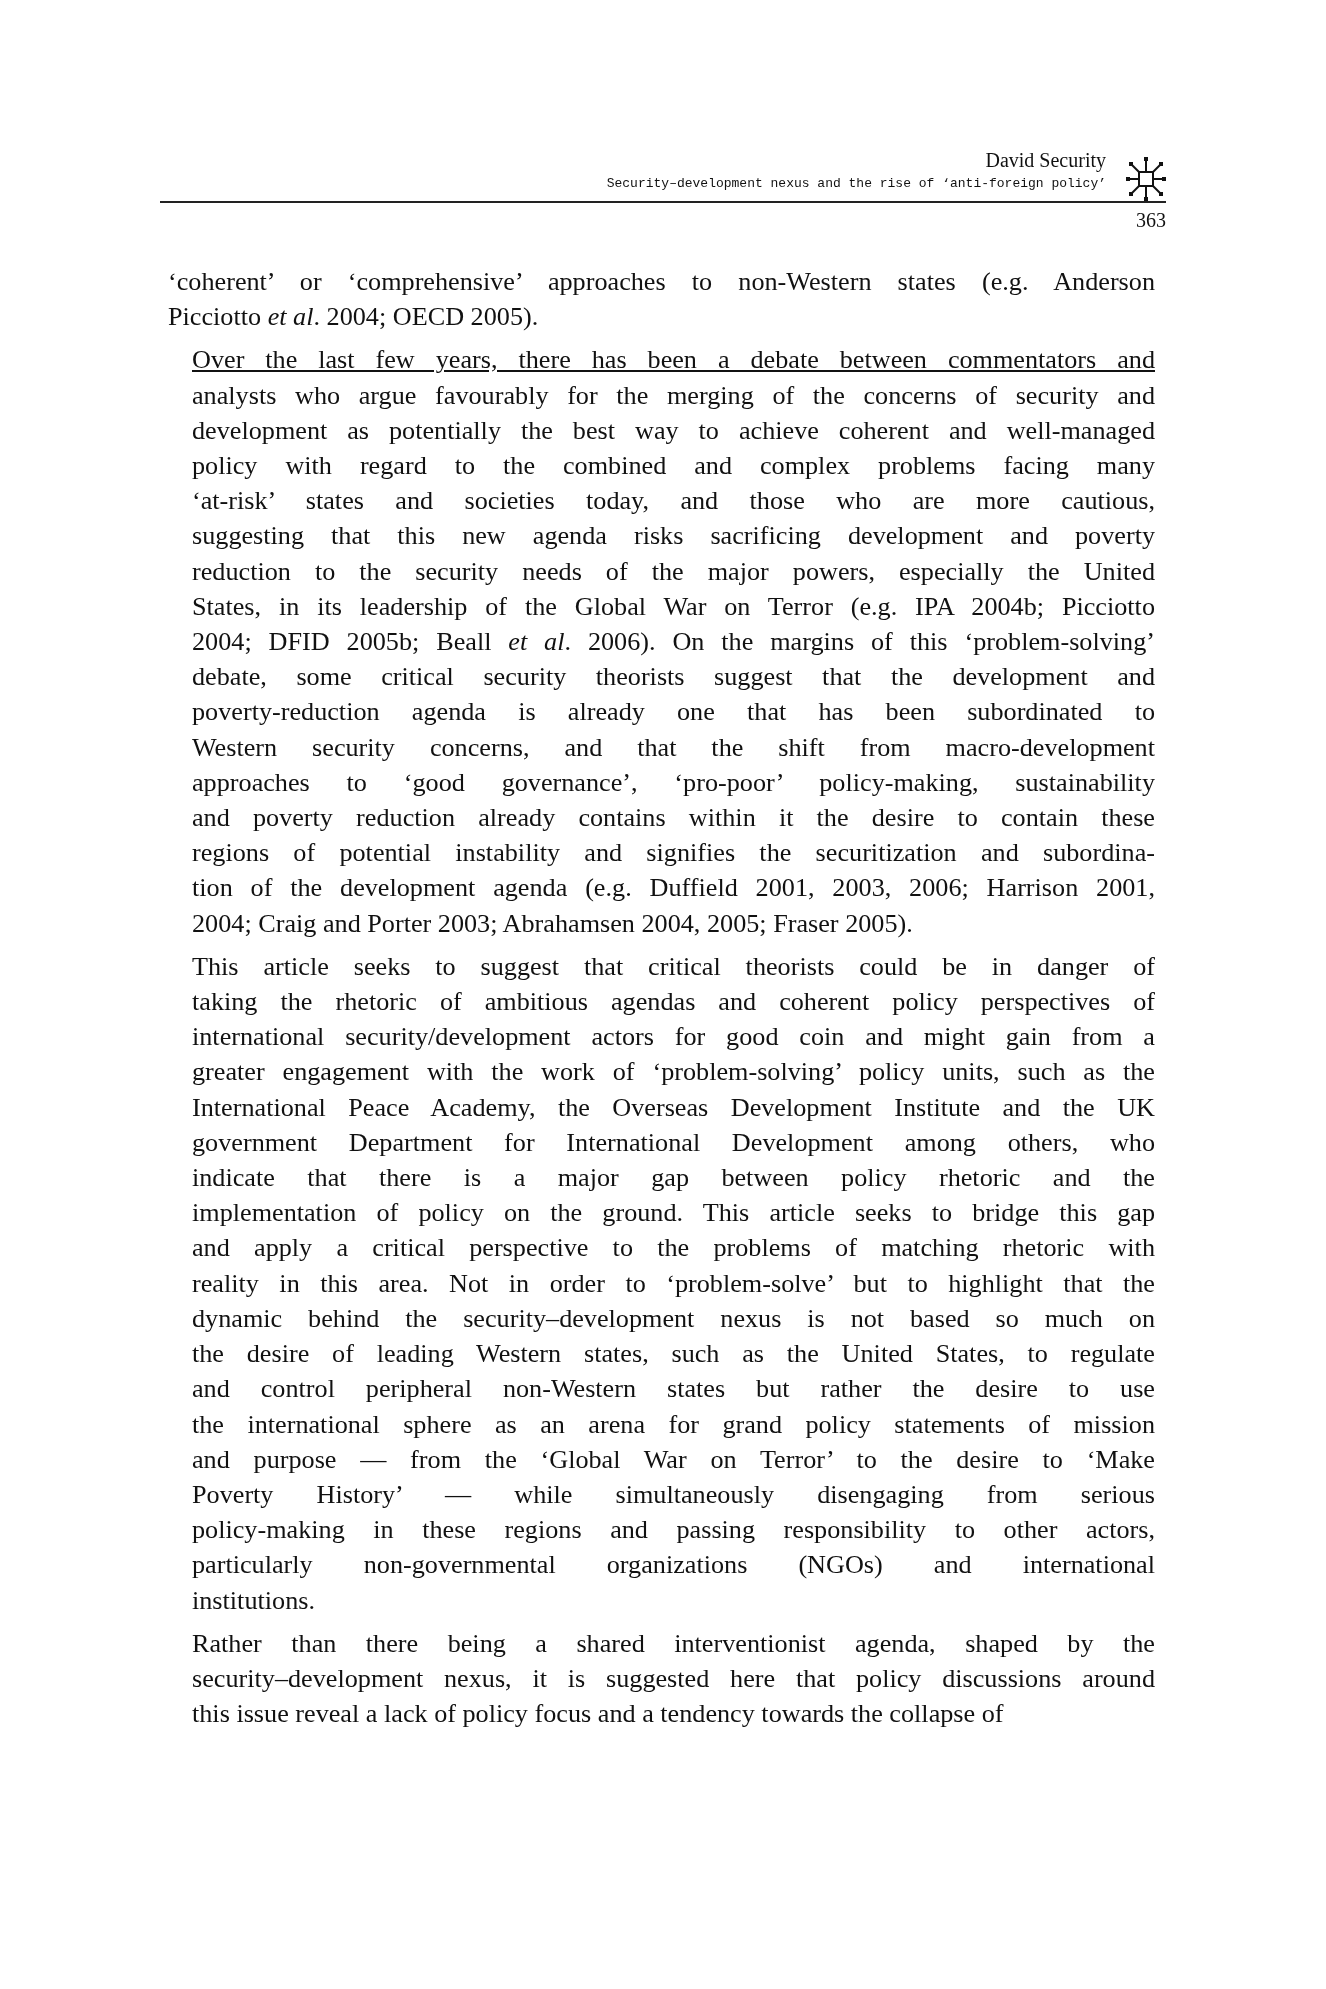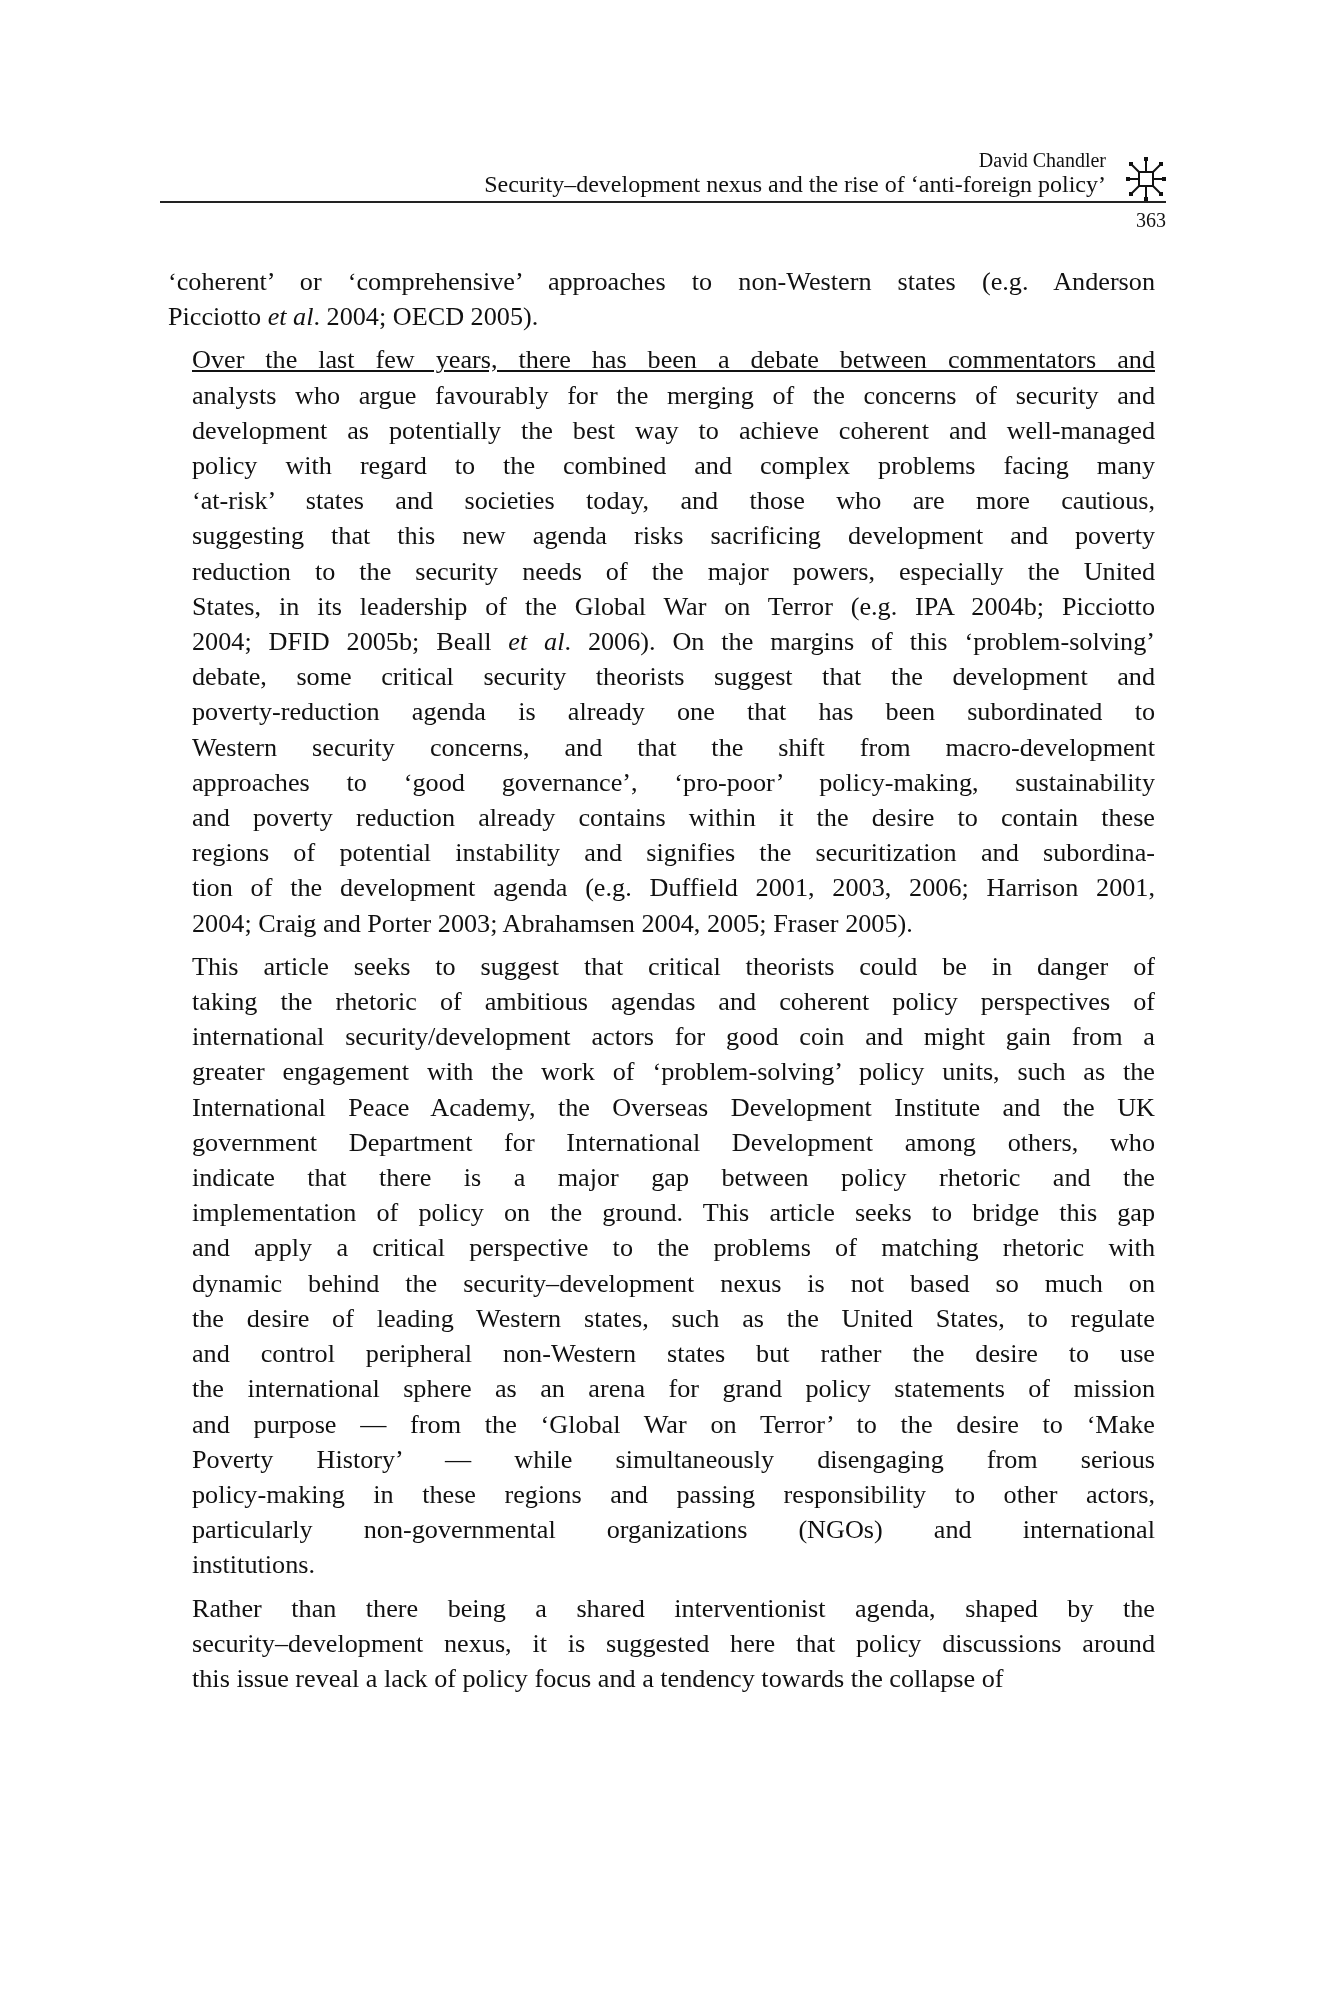--- a/index.html
+++ b/index.html
@@ -1,33 +1,33 @@
 <!DOCTYPE html>
 <html><head>
 <meta charset="utf-8">
 <style>
   html, body { margin: 0; padding: 0; background: #ffffff; }
   body { width: 1326px; height: 1989px; position: relative; overflow: hidden; font-family: "Liberation Serif", serif; color: #111; }
   .header { position: absolute; left: 160px; top: 148px; width: 1006px; }
   .running-author { position: absolute; right: 60px; top: 0; font-size: 20px; line-height: 24px; white-space: nowrap; }
-  .running-title { position: absolute; right: 60px; top: 24px; font-size: 24px; line-height: 24px; white-space: nowrap; }
+  .running-title { position: absolute; right: 60px; top: 24px; font-size: 13px; line-height: 24px; white-space: nowrap; font-family: Liberation Mono, monospace; }
   .rule { position: absolute; left: 0; top: 53px; width: 1006px; height: 2px; background: #222; }
   .page-number { position: absolute; right: 0; top: 60px; font-size: 20px; line-height: 24px; }
   .logo { position: absolute; right: 0; top: 8px; width: 40px; height: 46px; }
   .body-text { position: absolute; left: 160px; top: 256px; width: 1003px; font-size: 26.2px; line-height: 35.2px; text-align: justify; }
   .body-text p { margin: 8px; hyphens: none; }
   .body-text p.indent { text-indent: 24px; }
   .line { display: block; text-align: justify; text-align-last: justify; }
   .line.last { text-align-last: left; }
 </style>
 </head>
 <body>
 
 <div class="header">
-  <div class="running-author">David Chandler</div>
+  <div class="running-author">David Security</div>
   <div class="running-title">Security–development nexus and the rise of ‘anti-foreign policy’</div>
   <svg class="logo" viewBox="0 0 40 46" xmlns="http://www.w3.org/2000/svg">
     <g stroke="#111" stroke-width="2" fill="none">
       <rect x="13" y="16" width="14" height="14" fill="#fff"></rect>
       <line x1="20" y1="16" x2="20" y2="3"></line>
       <line x1="20" y1="30" x2="20" y2="43"></line>
       <line x1="13" y1="23" x2="2" y2="23"></line>
       <line x1="27" y1="23" x2="38" y2="23"></line>
       <line x1="13" y1="16" x2="5" y2="8"></line>
       <line x1="27" y1="16" x2="35" y2="8"></line>
@@ -76,20 +76,21 @@
     <p class="indent">
       <span class="line" style="text-indent: 24px;">This article seeks to suggest that critical theorists could be in danger of</span>
       <span class="line">taking the rhetoric of ambitious agendas and coherent policy perspectives of</span>
       <span class="line">international security/development actors for good coin and might gain from a</span>
       <span class="line">greater engagement with the work of ‘problem-solving’ policy units, such as the</span>
       <span class="line">International Peace Academy, the Overseas Development Institute and the UK</span>
       <span class="line">government Department for International Development among others, who</span>
       <span class="line">indicate that there is a major gap between policy rhetoric and the</span>
       <span class="line">implementation of policy on the ground. This article seeks to bridge this gap</span>
       <span class="line">and apply a critical perspective to the problems of matching rhetoric with</span>
+      <span class="line">reality in this area. Not in order to ‘problem-solve’ but to highlight that the</span>
       <span class="line">dynamic behind the security–development nexus is not based so much on</span>
       <span class="line">the desire of leading Western states, such as the United States, to regulate</span>
       <span class="line">and control peripheral non-Western states but rather the desire to use</span>
       <span class="line">the international sphere as an arena for grand policy statements of mission</span>
       <span class="line">and purpose — from the ‘Global War on Terror’ to the desire to ‘Make</span>
       <span class="line">Poverty History’ — while simultaneously disengaging from serious</span>
       <span class="line">policy-making in these regions and passing responsibility to other actors,</span>
       <span class="line">particularly non-governmental organizations (NGOs) and international</span>
       <span class="line last">institutions.</span>
     </p>

